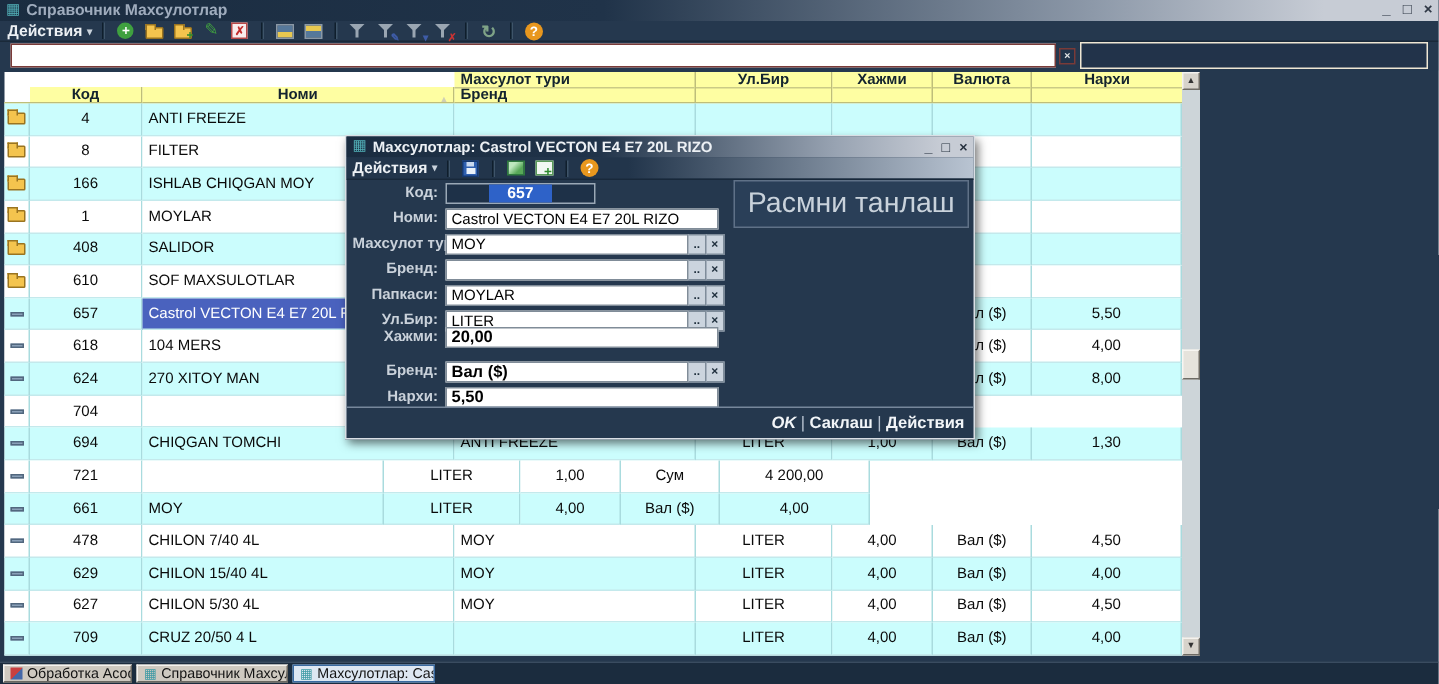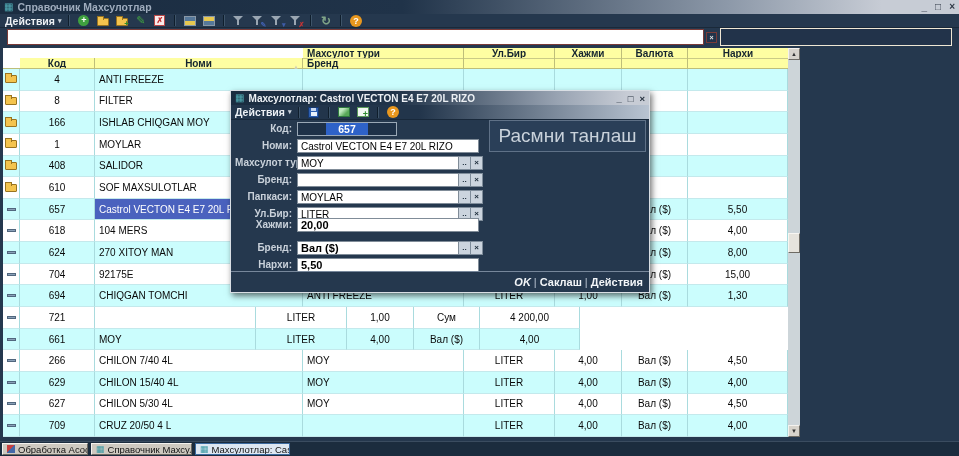--- a/index.html
+++ b/index.html
@@ -336,21 +336,20 @@
           <div class="cell" style="width: 91px;"></div>
           <div class="cell" style="width: 67px;"></div>
           <div class="cell" style="width: 66px;">Вал ($)</div>
           <div class="cell" style="width: 100px;">8,00</div>
         </div>
         <div class="grow white">
           <div class="cell" style="width: 17px;">
             <span class="ic-item"></span>
           </div>
           <div class="cell" style="width: 75px;">704</div>
-          <div class="cell left" style="width: 208px;">92175E</div>
           <div class="cell left" style="width: 161px;"></div>
           <div class="cell" style="width: 91px;"></div>
           <div class="cell" style="width: 67px;"></div>
           <div class="cell" style="width: 66px;">Вал ($)</div>
           <div class="cell" style="width: 100px;">15,00</div>
         </div>
         <div class="grow cyan">
           <div class="cell" style="width: 17px;">
             <span class="ic-item"></span>
           </div>
@@ -381,21 +380,21 @@
           <div class="cell left" style="width: 161px;">MOY</div>
           <div class="cell" style="width: 91px;">LITER</div>
           <div class="cell" style="width: 67px;">4,00</div>
           <div class="cell" style="width: 66px;">Вал ($)</div>
           <div class="cell" style="width: 100px;">4,00</div>
         </div>
         <div class="grow white">
           <div class="cell" style="width: 17px;">
             <span class="ic-item"></span>
           </div>
-          <div class="cell" style="width: 75px;">266</div>
+          <div class="cell" style="width: 75px;">478</div>
           <div class="cell left" style="width: 208px;">CHILON 7/40 4L</div>
           <div class="cell left" style="width: 161px;">MOY</div>
           <div class="cell" style="width: 91px;">LITER</div>
           <div class="cell" style="width: 67px;">4,00</div>
           <div class="cell" style="width: 66px;">Вал ($)</div>
           <div class="cell" style="width: 100px;">4,50</div>
         </div>
         <div class="grow cyan">
           <div class="cell" style="width: 17px;">
             <span class="ic-item"></span>

